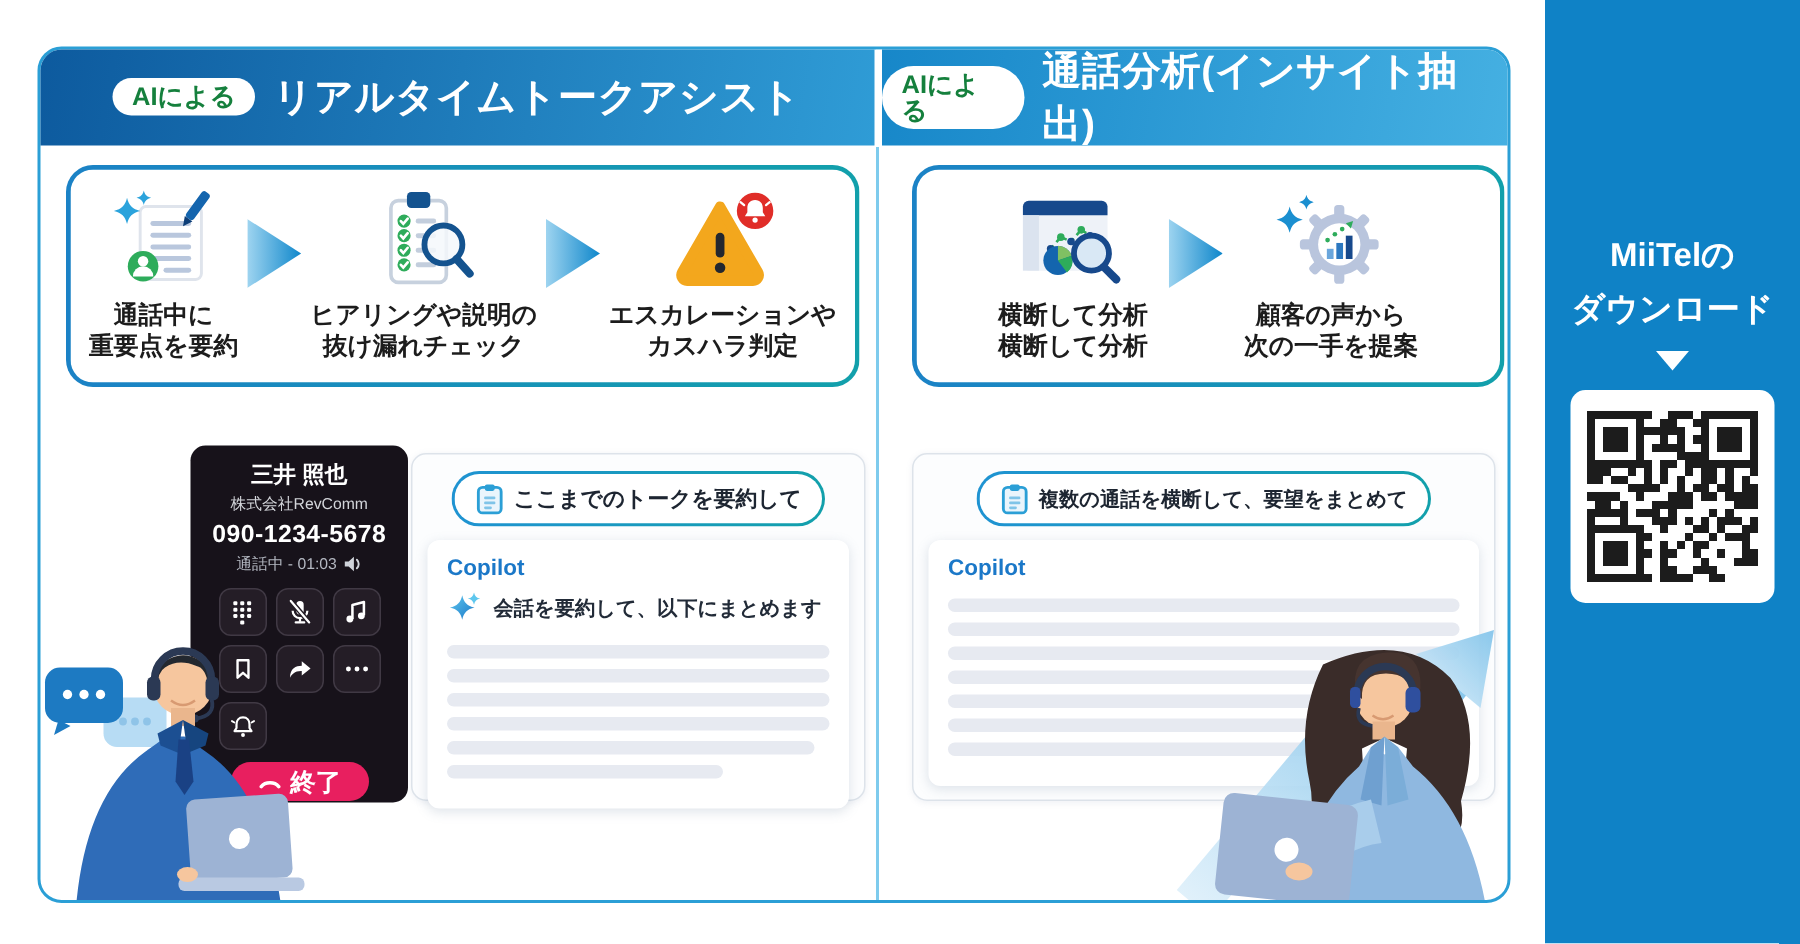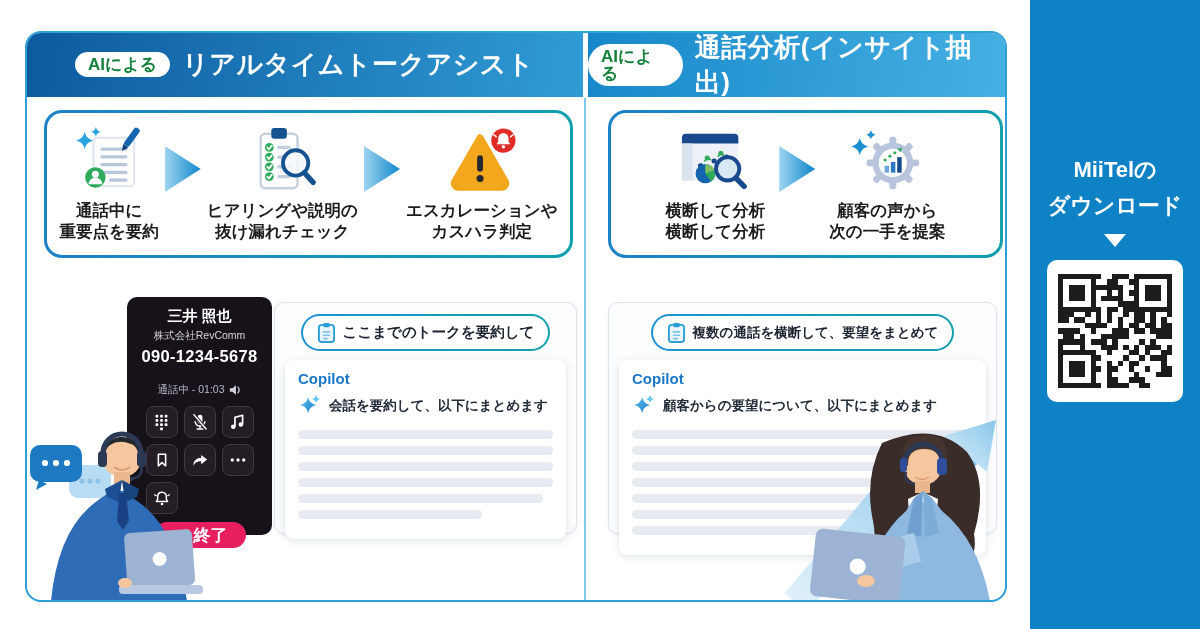--- a/index.html
+++ b/index.html
@@ -32,21 +32,21 @@
   .step-arrow{width:36px;height:46px;flex:0 0 auto;margin-bottom:30px;
      background:linear-gradient(90deg,#9ed4f0,#0f87cb);
      clip-path:polygon(0 0,100% 50%,0 100%);}
 
   
   .phone{left:100px;top:264px;width:145px;height:238px;background:#17121a;border-radius:10px;
          color:#fff;text-align:center;z-index:2;padding-top:10px;box-sizing:border-box;}
   .phone-name{font-size:15px;font-weight:700;}
   .phone-company{font-size:10.5px;color:#d3d5da;margin-top:3px;}
   .phone-number{font-size:16.5px;font-weight:700;margin-top:4px;letter-spacing:.3px;}
-  .phone-status{font-size:10.5px;color:#b4b8c2;margin-top:17px;display:flex;justify-content:center;align-items:center;gap:4px;}
+  .phone-status{font-size:10.5px;color:#b4b8c2;margin-top:3px;display:flex;justify-content:center;align-items:center;gap:4px;}
   .phone-grid{width:108px;margin:9px auto 0;display:grid;grid-template-columns:repeat(3,32px);gap:6px;justify-content:center;}
   .ptile{width:32px;height:32px;border-radius:8px;background:#241d26;border:1px solid #403944;
          display:flex;align-items:center;justify-content:center;box-sizing:border-box;}
   .end-btn{margin:8px auto 0;width:92px;height:26px;border-radius:999px;background:#e81f5f;border:none;
            display:flex;align-items:center;justify-content:center;gap:6px;color:#fff;font-weight:700;font-size:17px;
            font-family:inherit;}
 
   
   .sum-card{background:#fcfdfe;border:1px solid #dde3ea;border-radius:10px;box-sizing:border-box;
             box-shadow:0 1px 4px rgba(120,140,170,.12);}
@@ -347,33 +347,20 @@
           <g fill="#7fc4e8">
               <rect x="6" y="9.5" width="8" height="1.8" rx=".9"></rect>
               <rect x="6" y="13" width="8" height="1.8" rx=".9"></rect>
               <rect x="6" y="16.5" width="5.5" height="1.8" rx=".9"></rect>
             </g>
         </svg>
         <span>複数の通話を横断して、要望をまとめて</span>
       </div>
       <div class="copilot-box">
         <div class="copilot-name">Copilot</div>
-        <div class="copilot-msg">
-          <svg width="24" height="24" viewBox="0 0 26 26">
-            <defs>
-                <linearGradient id="gR" x1="0" y1="0" x2="1" y2="1">
-                  <stop offset="0" stop-color="#5ec7ee"></stop>
-                  <stop offset="1" stop-color="#1b78c8"></stop>
-                </linearGradient>
-              </defs>
-            <path d="M11 3 c1.1 5.2 3.7 7.8 8.9 8.9 c-5.2 1.1 -7.8 3.7 -8.9 8.9 c-1.1 -5.2 -3.7 -7.8 -8.9 -8.9 c5.2 -1.1 7.8 -3.7 8.9 -8.9 Z" fill="url(#gR)"></path>
-            <path d="M19.5 1 c.6 2.6 1.9 3.9 4.5 4.5 c-2.6 .6 -3.9 1.9 -4.5 4.5 c-.6 -2.6 -1.9 -3.9 -4.5 -4.5 c2.6 -.6 3.9 -1.9 4.5 -4.5 Z" fill="#5ec7ee"></path>
-          </svg>
-          <span>顧客からの要望について、以下にまとめます</span>
-        </div>
         <div class="lines">
           <div class="ph-line" style="width:100%"></div>
           <div class="ph-line" style="width:100%"></div>
           <div class="ph-line" style="width:100%"></div>
           <div class="ph-line" style="width:82%"></div>
           <div class="ph-line" style="width:100%"></div>
           <div class="ph-line" style="width:100%"></div>
           <div class="ph-line" style="width:88%"></div>
         </div>
       </div>

